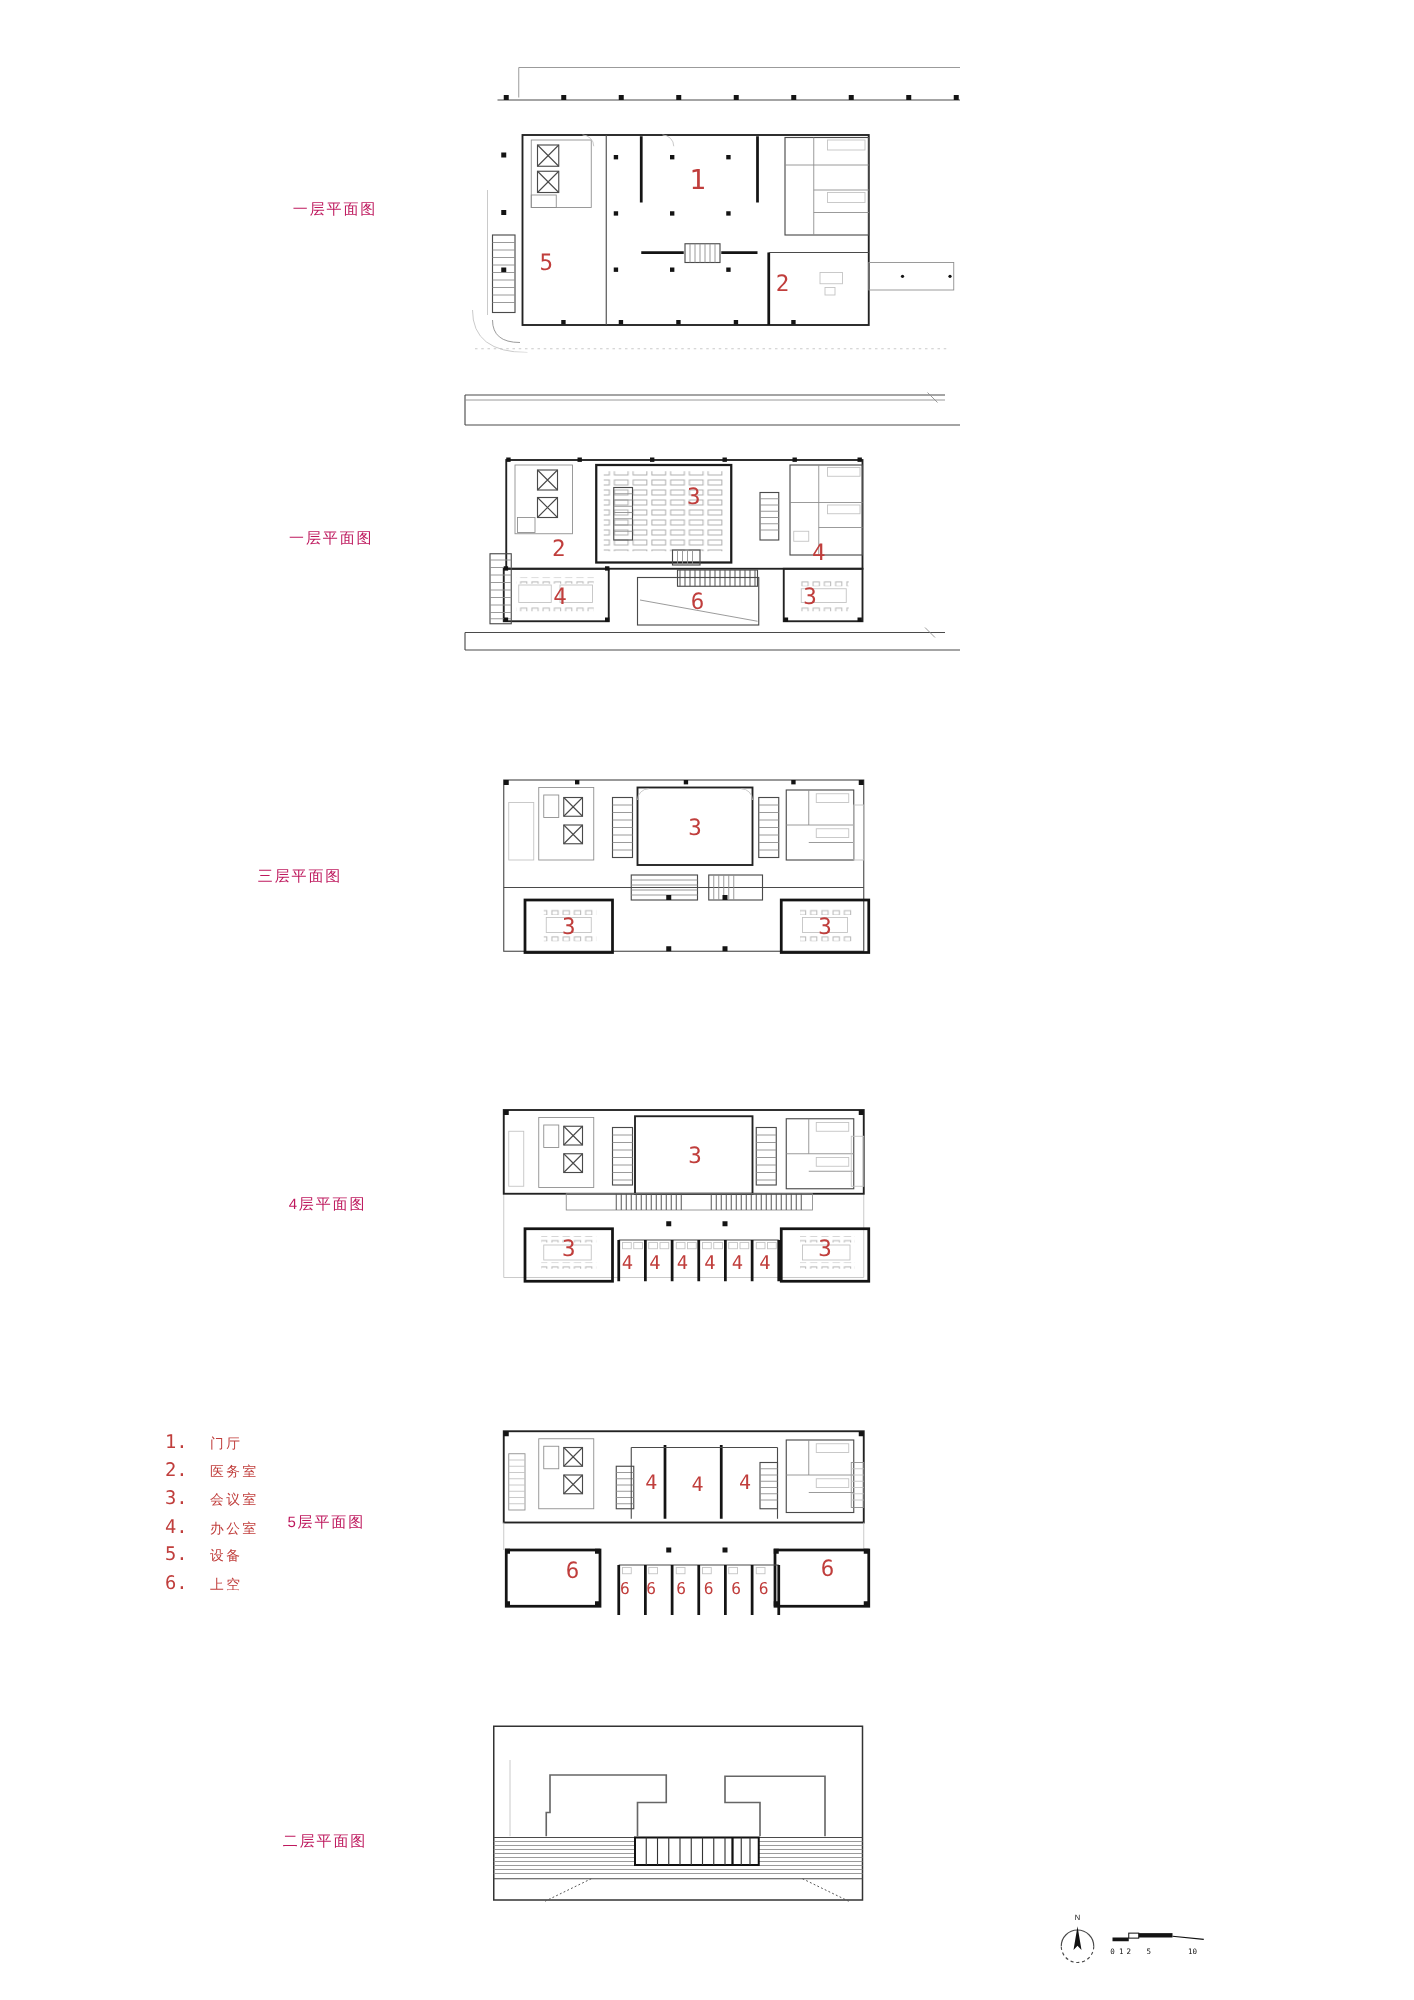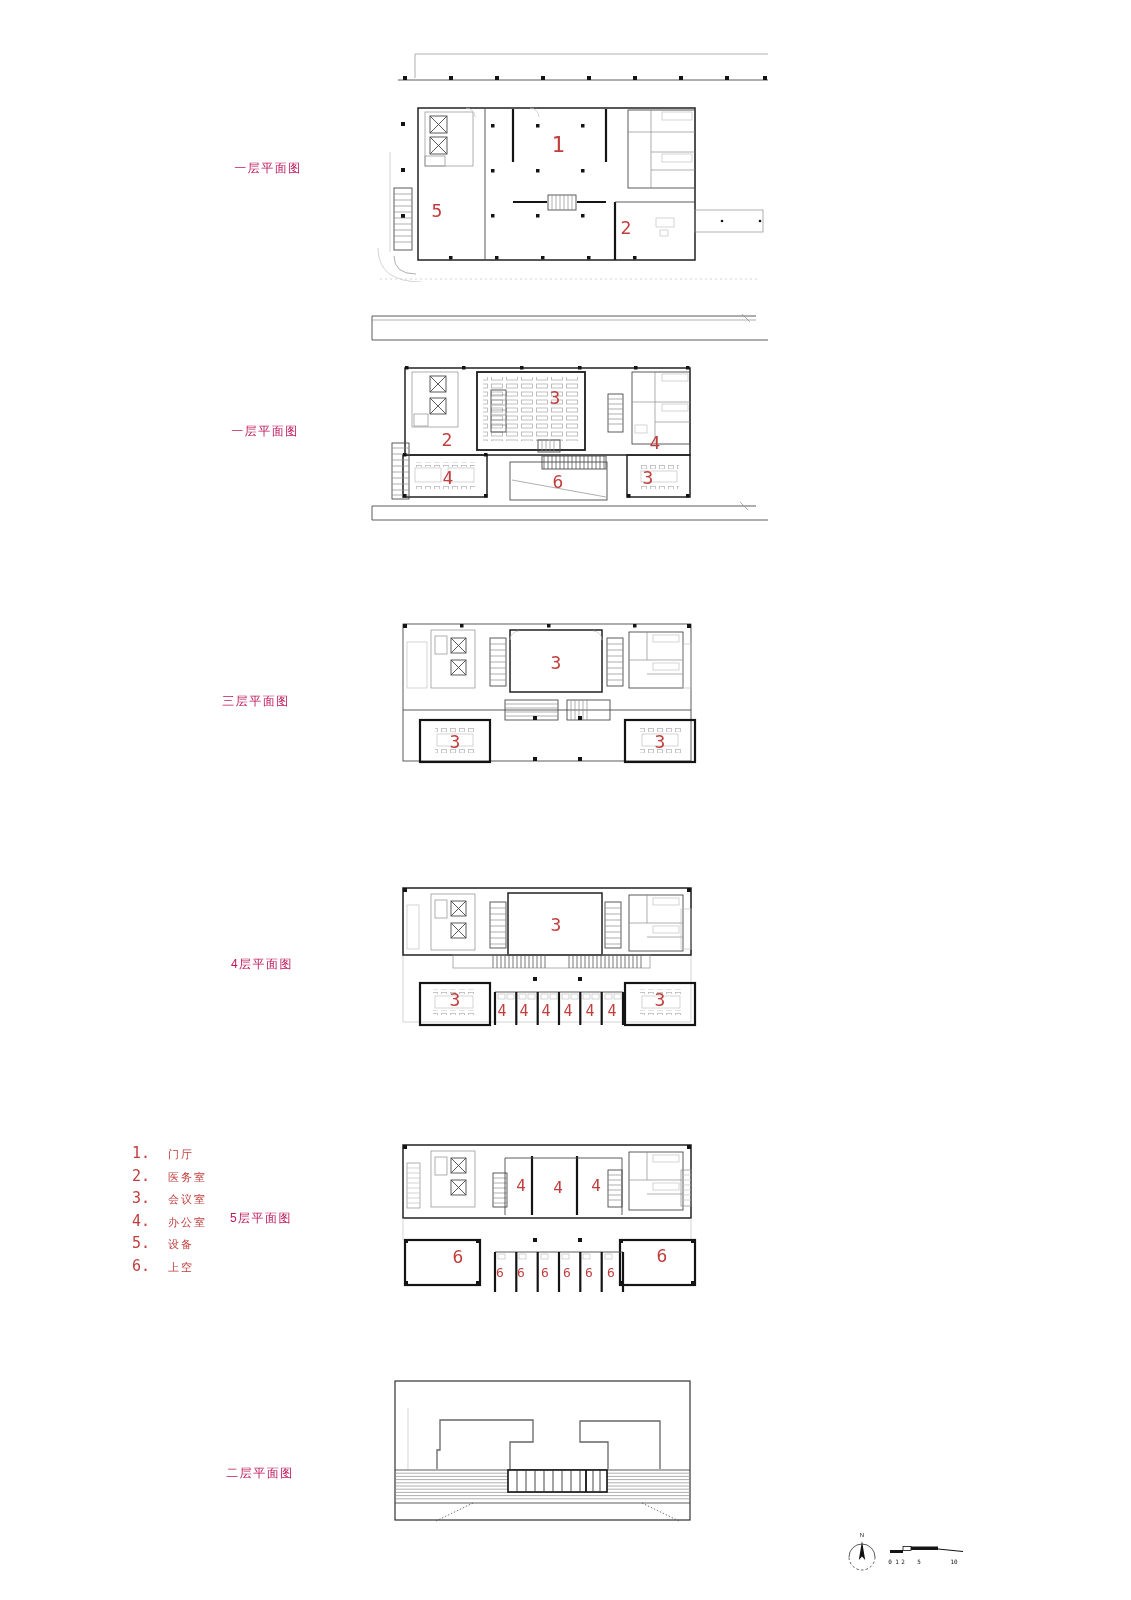--- a/index.html
+++ b/index.html
@@ -42,21 +42,21 @@
         <rect x="1.5" y="1.5" width="5" height="3.5" fill="none" stroke="#b8b8b8" stroke-width="0.8"></rect>
       </pattern>
       <pattern id="hatchV" patternUnits="userSpaceOnUse" width="4" height="12">
         <line x1="2" y1="0" x2="2" y2="12" stroke="#555" stroke-width="0.8"></line>
       </pattern>
     </defs>
   </svg>
 
   <div class="floor-label" style="left:268px;top:168px">一层平面图</div>
   <div class="floor-label" style="left:265px;top:431px">一层平面图</div>
-  <div class="floor-label" style="left:256px;top:701px">三层平面图</div>
+  <div class="floor-label" style="left:240px;top:701px">三层平面图</div>
   <div class="floor-label" style="left:262px;top:964px">4层平面图</div>
   <div class="floor-label" style="left:261px;top:1218px">5层平面图</div>
   <div class="floor-label" style="left:260px;top:1473px">二层平面图</div>
 
   <div class="legend">
     <div class="legend-row">
       <span class="legend-num">1.</span>
       <span class="legend-label">门厅</span>
     </div>
     <div class="legend-row">

